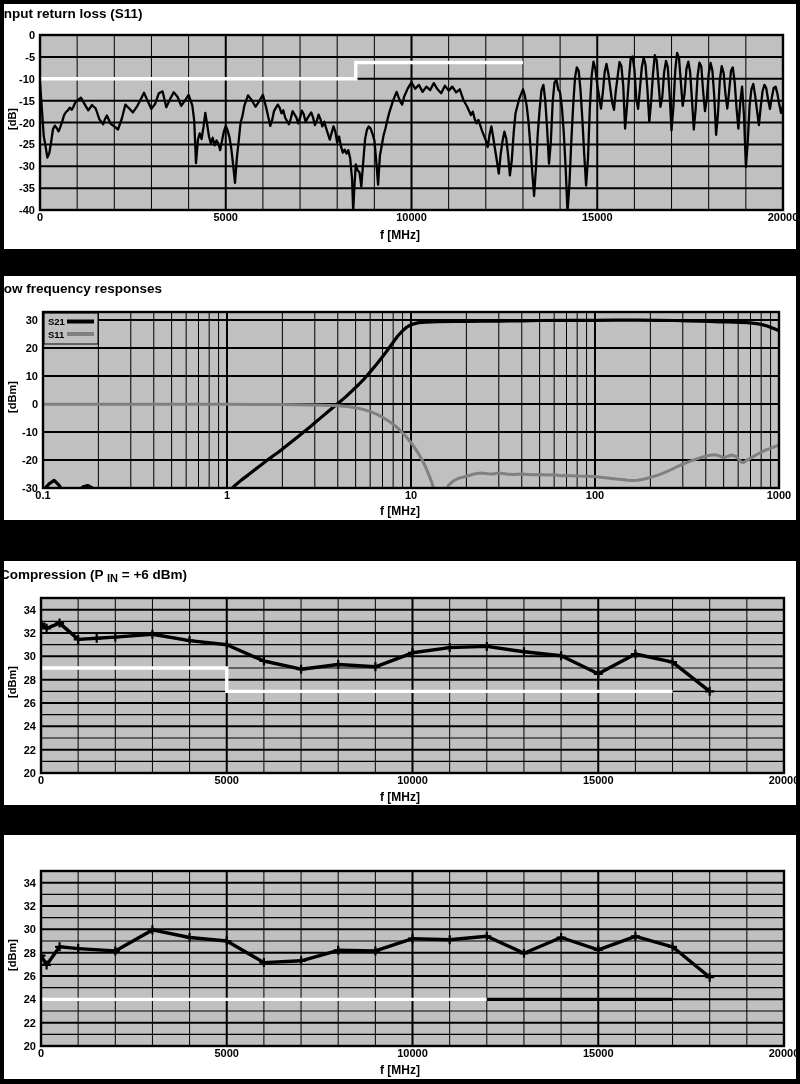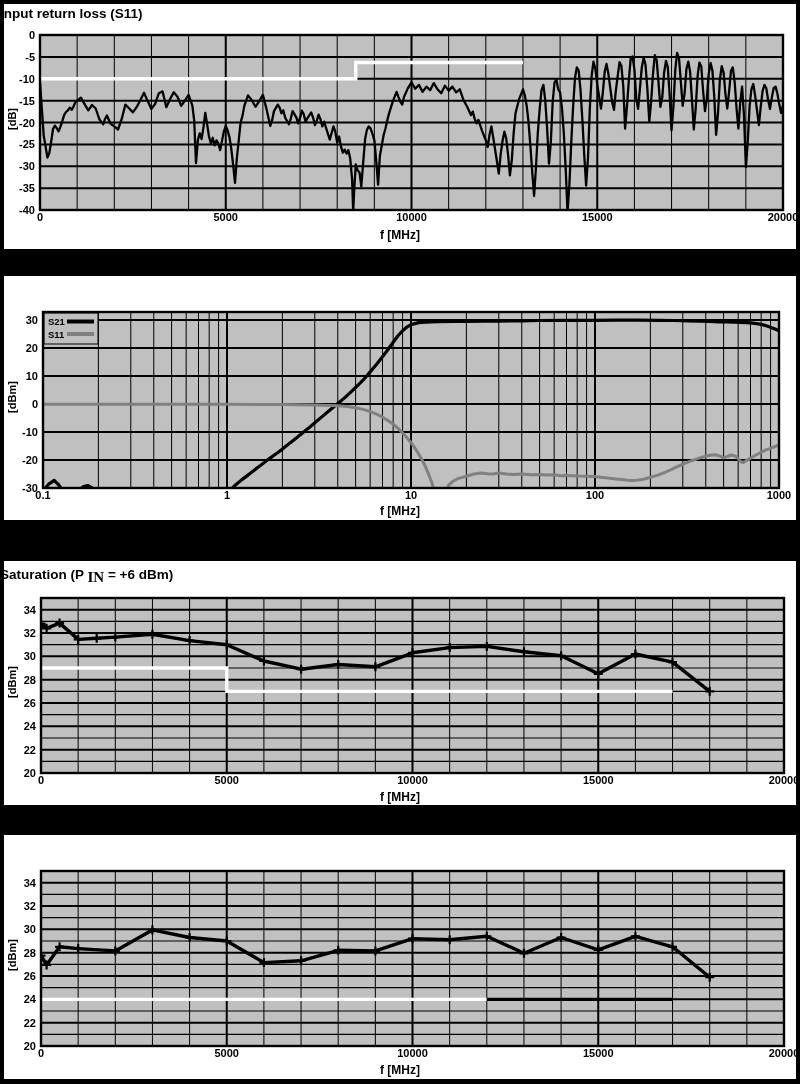--- a/index.html
+++ b/index.html
@@ -1,21 +1,21 @@
 <!DOCTYPE html>
 <html><head>
 <meta charset="utf-8">
 <style>
   html,body{margin:0;padding:0;background:#000;}
   .page{position:relative;width:800px;height:1084px;background:#000;overflow:hidden;
         font-family:"Liberation Sans", sans-serif;}
   .page svg{position:absolute;left:0;top:0;}
   .chart-title{position:absolute;left:0;width:800px;text-align:left;margin:0;
                font-size:13.5px;font-weight:bold;color:#000;}
-  .chart-title .sub{font-size:15px;vertical-align:-3px;font-family:Liberation Serif, serif;}
+  .chart-title .sub{font-size:11px;vertical-align:-3px;}
   .xlabel{position:absolute;left:0;width:800px;text-align:center;
           font-size:12px;font-weight:bold;color:#000;}
   .ylabel{position:absolute;width:80px;text-align:center;transform:rotate(-90deg);
           font-size:11px;font-weight:bold;color:#000;}
 </style>
 </head>
 <body>
 
 <div class="page">
   <svg id="chart-canvas" width="800" height="1084">
@@ -279,21 +279,22 @@
           <text x="36" y="980" text-anchor="end">26</text>
           <text x="36" y="956.6666666666666" text-anchor="end">28</text>
           <text x="36" y="933.3333333333334" text-anchor="end">30</text>
           <text x="36" y="910" text-anchor="end">32</text>
           <text x="36" y="886.6666666666666" text-anchor="end">34</text>
         </g>
       </g>
     </svg>
 
   <h2 class="chart-title" id="title-0" style="top:6px"><span>input return loss (S11)</span></h2>
-  <h2 class="chart-title" id="title-2" style="top:567px"><span>Saturation (P </span><span class="sub">IN</span><span> = +6 dBm)</span></h2>
+  <h2 class="chart-title" id="title-1" style="top:281px"><span>low frequency responses</span></h2>
+  <h2 class="chart-title" id="title-2" style="top:567px"><span>Compression (P </span><span class="sub">IN</span><span> = +6 dBm)</span></h2>
 
   <div class="ylabel" style="left:-28px;top:113px">[dB]</div>
   <div class="ylabel" style="left:-28px;top:391px">[dBm]</div>
   <div class="ylabel" style="left:-28px;top:676px">[dBm]</div>
   <div class="ylabel" style="left:-28px;top:949px">[dBm]</div>
 
   <div class="xlabel" style="top:228px">f [MHz]</div>
   <div class="xlabel" style="top:504px">f [MHz]</div>
   <div class="xlabel" style="top:790px">f [MHz]</div>
   <div class="xlabel" style="top:1063px">f [MHz]</div>

